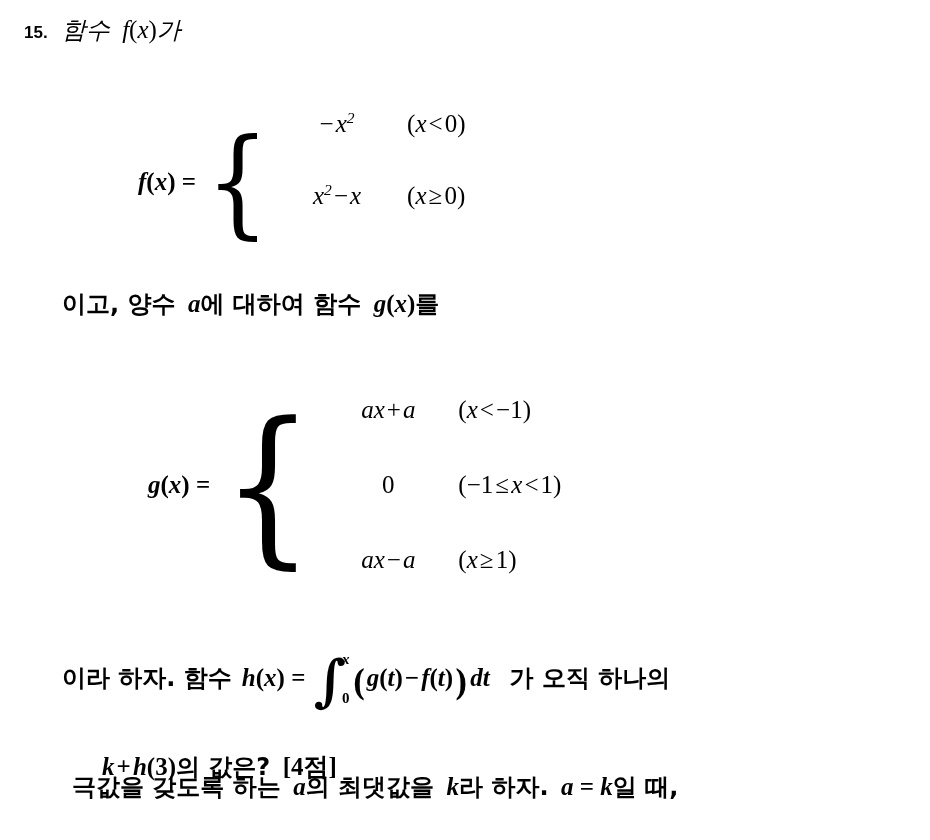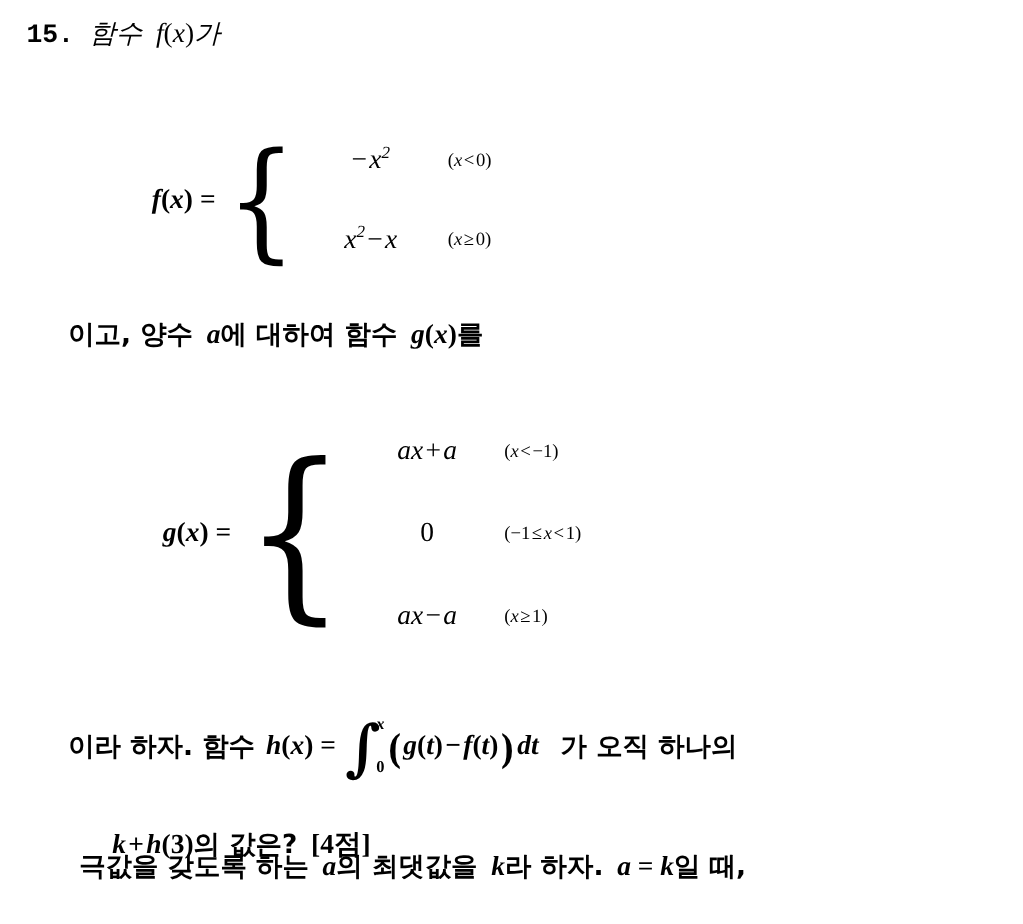--- a/index.html
+++ b/index.html
@@ -35,23 +35,23 @@
   
   .qnum-row {
     position: absolute;
     left: 24px;
     top: 14px;
     display: flex;
     align-items: baseline;
     gap: 14px;
   }
   .qnum {
-    font-family: Liberation Mono, monospace;
+    font-family: Liberation Sans, sans-serif;
     font-weight: bold;
-    font-size: 24px;
+    font-size: 17px;
   }
   .qnum-text {
     font-size: 25px;
   }
   .qnum-text .kr { font-size: 24px; font-style: italic; }
 
   
   .fblock {
     position: absolute;
     left: 138px;
@@ -89,25 +89,25 @@
     display: flex;
     align-items: baseline;
     white-space: nowrap;
   }
   .case-val {
     display: inline-block;
     text-align: center;
     font-size: 25px;
   }
   .case-cond {
-    font-size: 17px;
-    white-space: nowrap;
-  }
-
-  .fblock .case-row { height: 72px; align-items: center; }
+    font-size: 25px;
+    white-space: nowrap;
+  }
+
+  .fblock .case-row { height: 72px; }
   .fblock .case-val { width: 112px; }
   .fblock .case-cond { margin-left: 14px; }
 
   
   .line {
     position: absolute;
     font-size: 25px;
     white-space: nowrap;
     font-weight: bold;
   }

